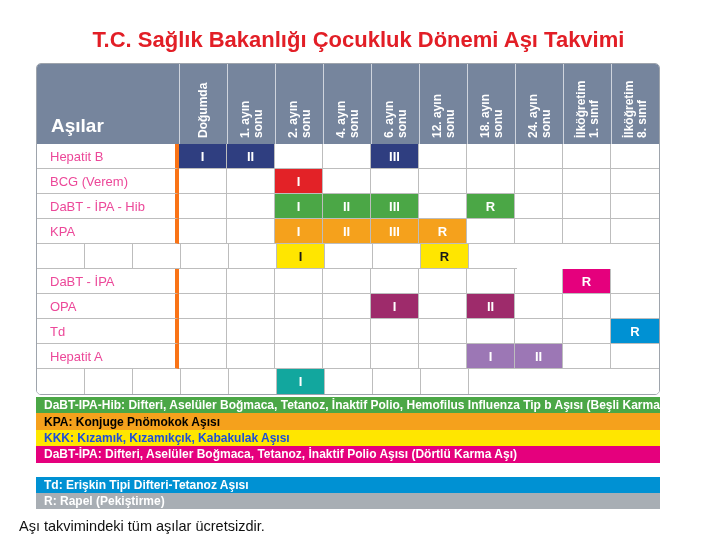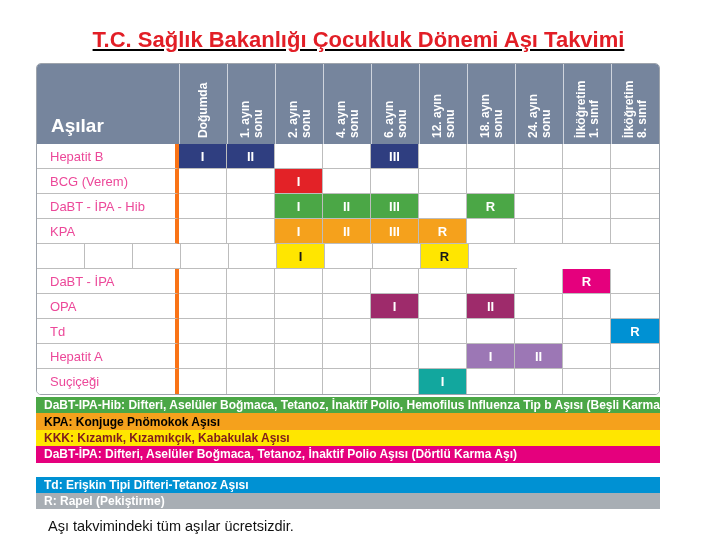--- a/index.html
+++ b/index.html
@@ -4,21 +4,21 @@
 <style>
   html, body {
     margin: 0;
     padding: 0;
     background: #FFFFFF;
     width: 717px;
     height: 552px;
     font-family: "Liberation Sans", sans-serif;
     overflow: hidden;
   }
-  .page { width: 717px; height: 544px; position: relative; text-decoration: underline; }
+  .page { width: 717px; height: 544px; position: relative; }
 
   .title {
     margin: 0;
     padding-top: 27px;
     text-align: center;
     font-size: 22px;
     font-weight: bold;
     color: #E21E26;
     letter-spacing: 0px;
   }
@@ -113,21 +113,21 @@
     padding-left: 8px;
     box-sizing: border-box;
     font-size: 12px;
     font-weight: bold;
     white-space: nowrap;
     overflow: hidden;
   }
 
   .footer {
     position: absolute;
-    left: 48px;
+    left: 19px;
     top: 518px;
     margin: 0;
     font-size: 14.5px;
     color: #111111;
   }
 </style>
 </head>
 <body>
 
 <div class="page">
@@ -310,39 +310,38 @@
           <div class="cell"></div>
           <div class="cell"></div>
           <div class="cell"></div>
           <div class="cell"></div>
           <div class="cell" style="background: rgb(156, 119, 181); color: rgb(255, 255, 255);">I</div>
           <div class="cell" style="background: rgb(156, 119, 181); color: rgb(255, 255, 255);">II</div>
           <div class="cell"></div>
           <div class="cell"></div>
         </div>
         <div class="trow">
-          <div class="rlabel">Suçiçeği</div>
           <div class="cell"></div>
           <div class="cell"></div>
           <div class="cell"></div>
           <div class="cell"></div>
           <div class="cell"></div>
           <div class="cell" style="background: rgb(18, 167, 158); color: rgb(255, 255, 255);">I</div>
           <div class="cell"></div>
           <div class="cell"></div>
           <div class="cell"></div>
           <div class="cell"></div>
         </div>
       </div>
   </div>
 
   <div class="legend">
       <div class="legend-bar" style="background: rgb(75, 167, 70); color: rgb(255, 255, 255);">DaBT-IPA-Hib: Difteri, Aselüler Boğmaca, Tetanoz, İnaktif Polio, Hemofilus Influenza Tip b Aşısı (Beşli Karma Aşı)</div>
       <div class="legend-bar" style="background: rgb(245, 161, 28); color: #000000;">KPA: Konjuge Pnömokok Aşısı</div>
-      <div class="legend-bar" style="background: rgb(255, 230, 0); color: #7f1d1d;">KKK: Kızamık, Kızamıkçık, Kabakulak Aşısı</div>
+      <div class="legend-bar" style="background: rgb(255, 230, 0); color: #1d4ed8;">KKK: Kızamık, Kızamıkçık, Kabakulak Aşısı</div>
       <div class="legend-bar" style="background: rgb(229, 0, 125); color: rgb(255, 255, 255);">DaBT-İPA: Difteri, Aselüler Boğmaca, Tetanoz, İnaktif Polio Aşısı (Dörtlü Karma Aşı)</div>
       <div class="legend-bar" style="background: rgb(0, 145, 211); color: rgb(255, 255, 255); margin-top: 14px;">Td: Erişkin Tipi Difteri-Tetanoz Aşısı</div>
       <div class="legend-bar" style="background: rgb(168, 174, 180); color: rgb(255, 255, 255);">R: Rapel (Pekiştirme)</div>
     </div>
 
   <p class="footer">Aşı takvimindeki tüm aşılar ücretsizdir.</p>
 
 </div>
 
 </body></html>

